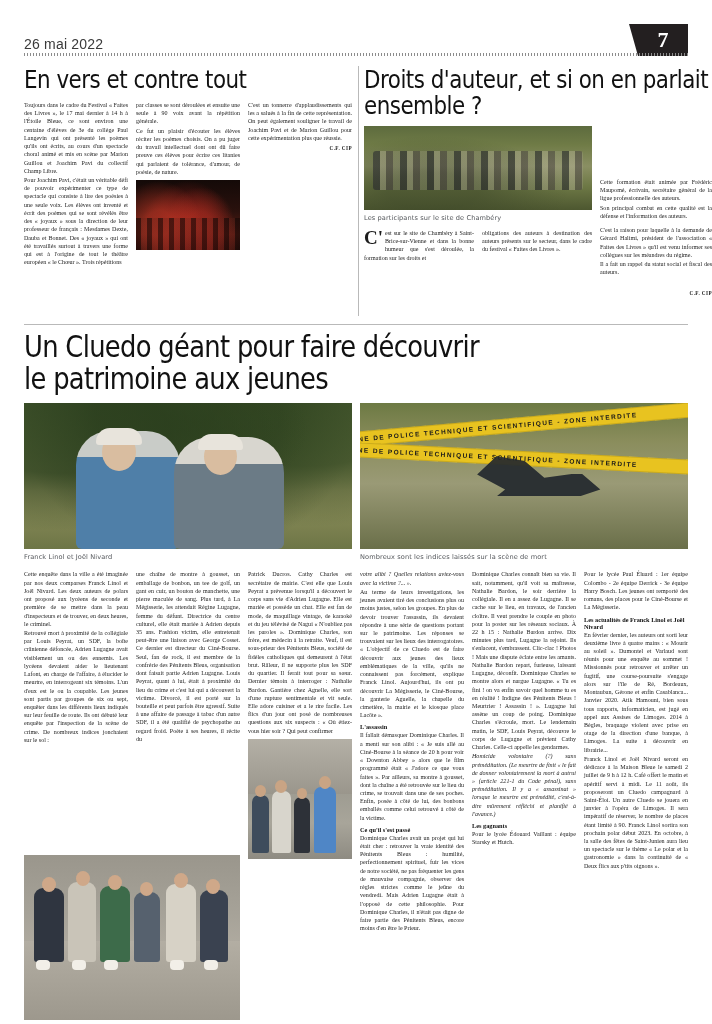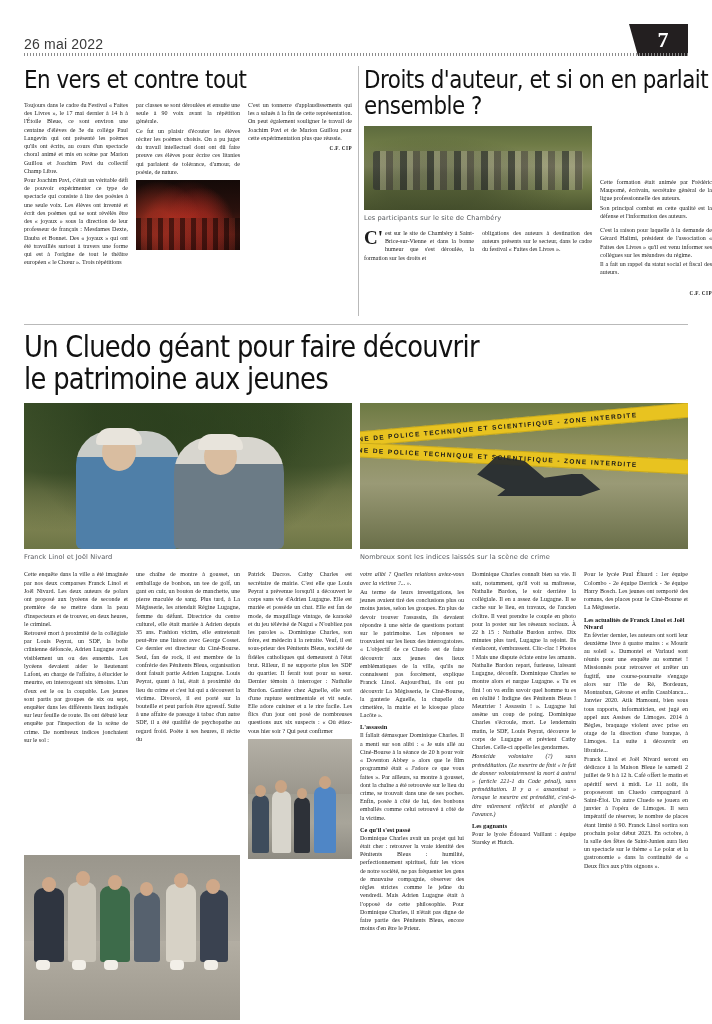--- a/index.html
+++ b/index.html
@@ -304,21 +304,21 @@
       </div>
       <div class="ph-crime">
         <div class="tape t1">SCÈNE DE POLICE TECHNIQUE ET SCIENTIFIQUE - ZONE INTERDITE</div>
         <div class="tape t2">SCÈNE DE POLICE TECHNIQUE ET SCIENTIFIQUE - ZONE INTERDITE</div>
         <div class="body-out"></div>
       </div>
     </div>
 
     <div class="cap-row">
       <div class="caption">Franck Linol et Joël Nivard</div>
-      <div class="caption">Nombreux sont les indices laissés sur la scène de crime</div>
+      <div class="caption">Nombreux sont les indices laissés sur la scène de mort</div>
     </div>
 
     <div class="cols6">
 
       <div class="col">
         <div class="body-col">
           <p>Cette enquête dans la ville a été imaginée par nos deux comparses Franck Linol et Joël Nivard. Les deux auteurs de polars ont proposé aux lycéens de seconde et première de se mettre dans la peau d'inspecteurs et de trouver, en deux heures, le criminel.</p>
           <p>Retrouvé mort à proximité de la collégiale par Louis Peyrat, un SDF, la boîte crânienne défoncée, Adrien Lugagne avait visiblement un ou des ennemis. Les lycéens devaient aider le lieutenant Lafont, en charge de l'affaire, à élucider le meurtre, en interrogeant six témoins. L'un d'eux est le ou la coupable. Les jeunes sont partis par groupes de six ou sept, enquêter dans les différents lieux indiqués sur leur feuille de route. Ils ont débuté leur enquête par l'inspection de la scène de crime. De nombreux indices jonchaient sur le sol :</p>
         </div>
       </div>

